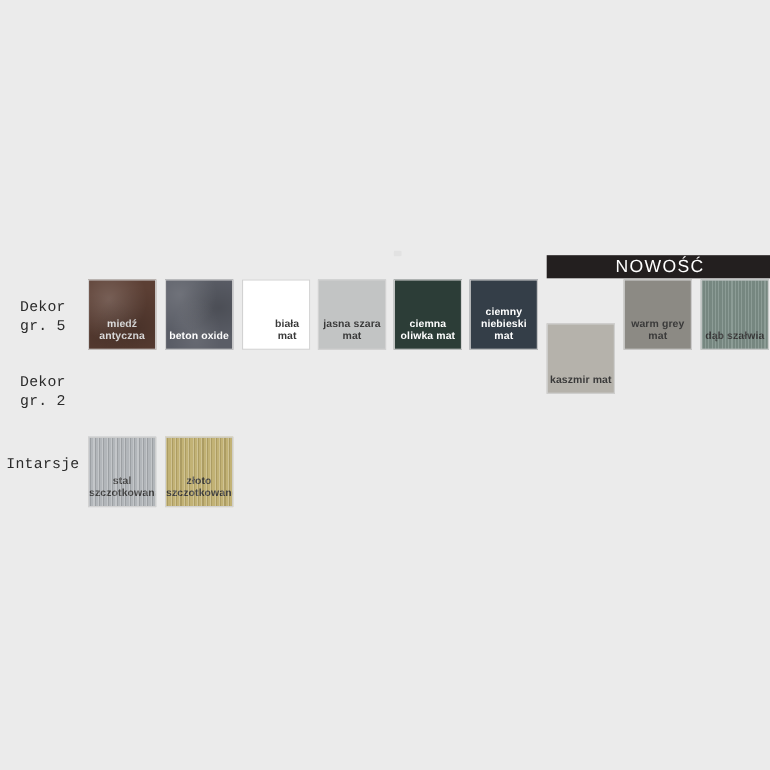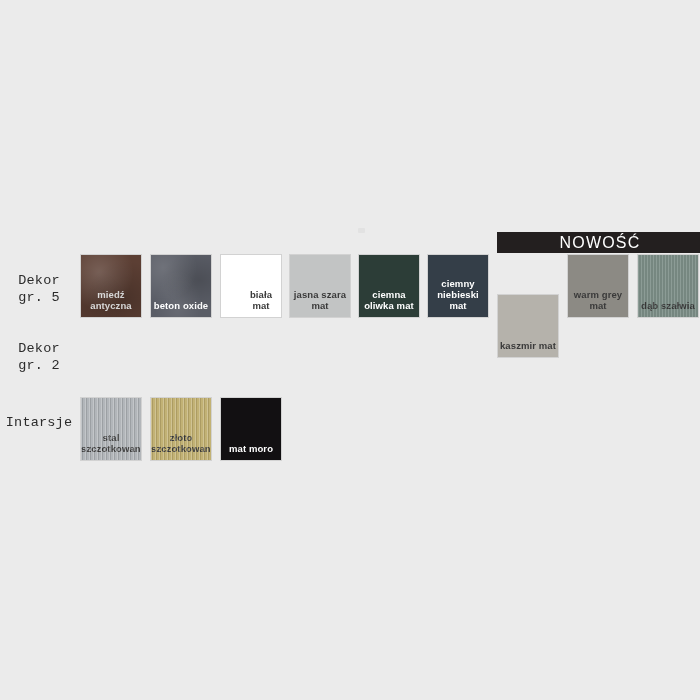--- a/index.html
+++ b/index.html
@@ -179,17 +179,14 @@
     <span class="cap">dąb szałwia</span>
   </div>
 
 
   <div class="swatch light tex-brush" style="left: 80px; top: 397px; background: rgb(174, 178, 182); position: absolute;">
     <span class="cap">stal<br>szczotkowana</span>
   </div>
   <div class="swatch light tex-brush" style="left: 150px; top: 397px; background: rgb(191, 174, 110); position: absolute;">
     <span class="cap">złoto<br>szczotkowane</span>
   </div>
-  <div class="swatch dark" style="left: 220px; top: 397px; background: rgb(18, 16, 18); position: absolute;">
-    <span class="cap">mat moro</span>
-  </div>
 
 </div>
 
 </body></html>

